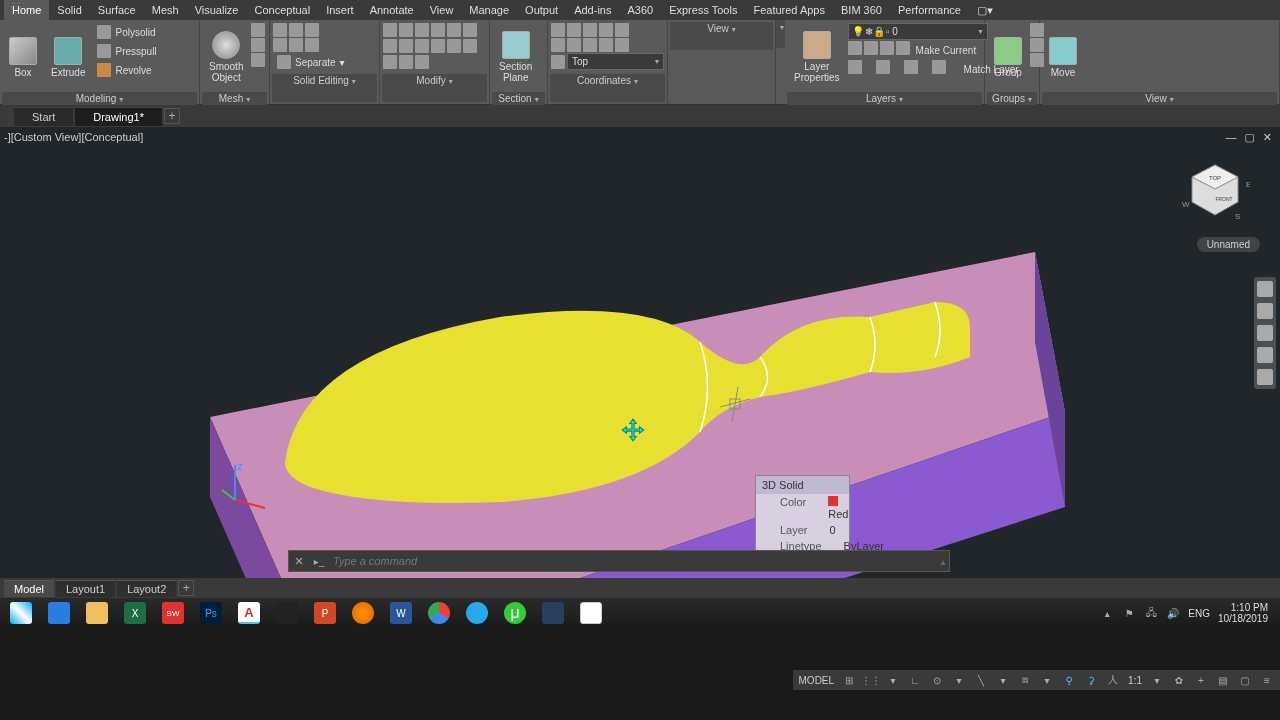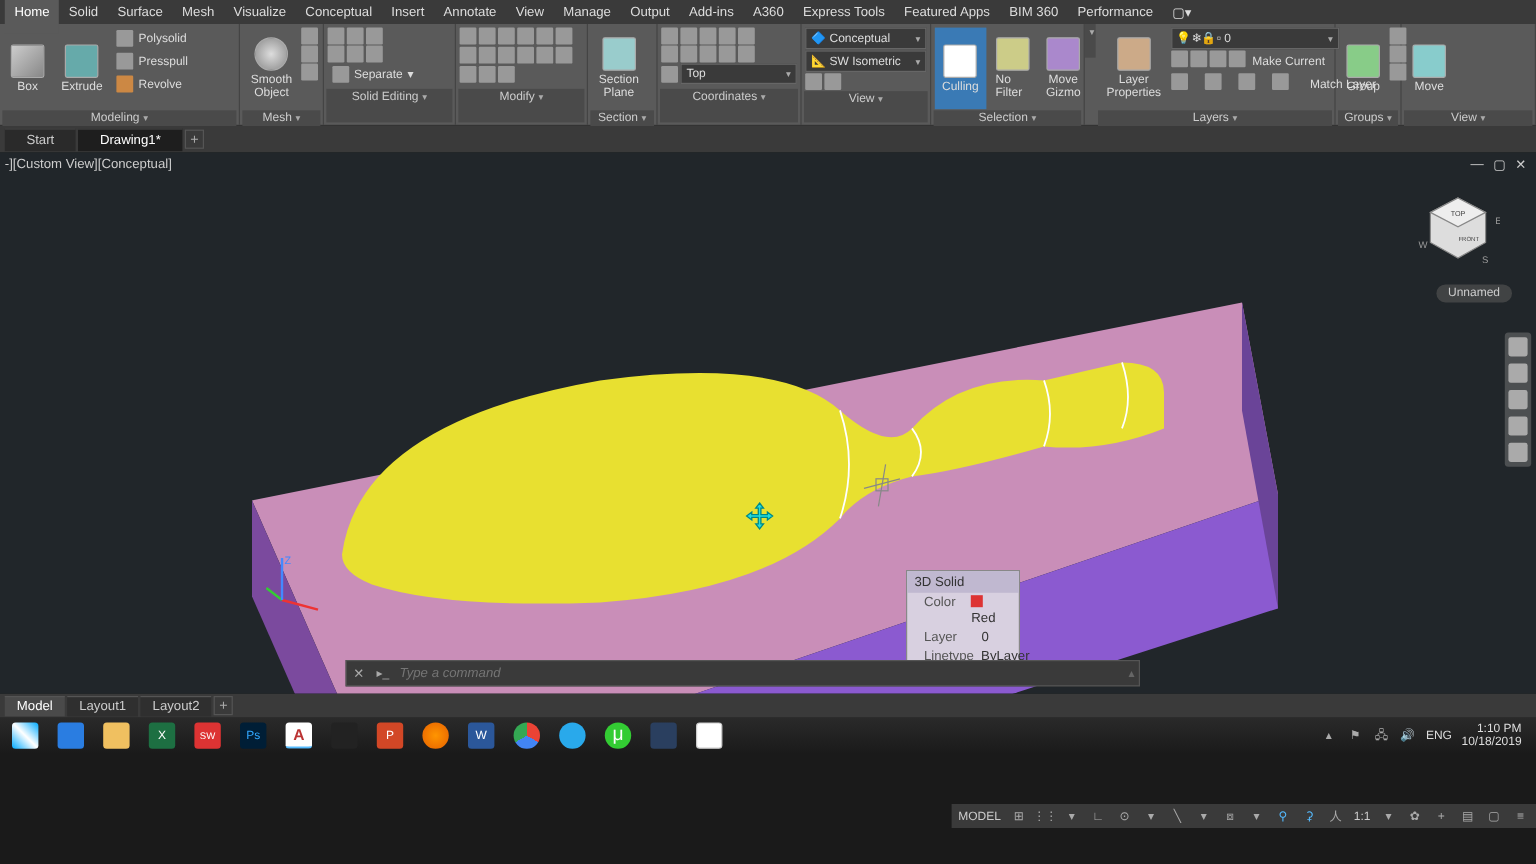--- a/index.html
+++ b/index.html
@@ -14,35 +14,35 @@
 .panel-title::after{content:"▾";font-size:8px;margin-left:3px;color:#aaa}
 .bigbtn{display:flex;flex-direction:column;align-items:center;justify-content:center;padding:2px 6px;color:#ddd;font-size:10px;cursor:pointer;gap:2px;height:68px}
 .icon-lg{width:28px;height:28px;background:#888;border:1px solid #aaa;border-radius:2px}
 .smallbtn{display:flex;align-items:center;gap:4px;padding:1px 4px;color:#ddd;font-size:10px;cursor:pointer;height:18px;white-space:nowrap}
 .icon-sm{width:14px;height:14px;background:#999;border-radius:1px;display:inline-block;flex-shrink:0}
 .stack{display:flex;flex-direction:column;gap:1px}
 .grid-icons{display:flex;flex-wrap:wrap;gap:2px;width:100%}
 .grid-icons .icon-sm{cursor:pointer}
 .dropdown{background:#3a3a3a;color:#ddd;font-size:10px;padding:2px 4px;border:1px solid #666;display:flex;align-items:center;justify-content:space-between;cursor:pointer}
 .dropdown::after{content:"▾";font-size:8px;margin-left:4px;color:#aaa}
-.doc-tabs{height:22px;background:#3a3a3a;display:flex;align-items:center;padding:0 4px;gap:2px;font-size:11px;color:#ccc}
+.doc-tabs{height:22px;background:#3a3a3a;display:flex;align-items:center;padding:0 14px;gap:2px;font-size:11px;color:#ccc}
 .doc-tab{padding:3px 18px;background:#2a2a2a;border-top:1px solid #444;cursor:pointer}
 .doc-tab.active{background:#1e1e1e;color:#fff}
 .plus{width:16px;height:16px;border:1px solid #555;color:#aaa;display:flex;align-items:center;justify-content:center;font-size:12px;cursor:pointer}
 .viewport{position:relative;height:451px;background:#21262a;overflow:hidden}
 .vp-label{position:absolute;top:4px;left:4px;font-size:11px;color:#ccc}
 .vp-ctrl{position:absolute;top:4px;right:6px;display:flex;gap:4px;color:#ccc;font-size:11px}
 .vp-ctrl span{cursor:pointer;padding:0 2px}
 .viewcube{position:absolute;top:30px;right:30px;width:70px;height:70px}
 .navbar{position:absolute;right:4px;top:150px;width:22px;background:rgba(120,120,120,.5);border-radius:3px;padding:4px 2px;display:flex;flex-direction:column;gap:6px;align-items:center}
 .navbar .nico{width:16px;height:16px;background:#aaa;border-radius:2px;cursor:pointer}
 .unnamed{position:absolute;top:110px;right:20px;background:rgba(80,80,80,.7);color:#ccc;font-size:10px;padding:2px 10px;border-radius:8px}
 .tooltip{position:absolute;left:755px;top:348px;width:95px;background:#d8d0e0;border:1px solid #888;font-size:11px;color:#333;padding:0}
 .tooltip .hd{background:#c0b8d0;padding:3px 6px;font-weight:400}
-.tooltip .row{display:flex;padding:2px 14px;gap:6px}
+.tooltip .row{display:flex;padding:2px 24px;gap:22px}
 .tooltip .lbl{width:42px;color:#555}
 .swatch{width:10px;height:10px;background:#d33;display:inline-block;margin-right:2px}
 .move-cur{position:absolute;left:620px;top:290px;width:26px;height:26px;pointer-events:none}
 .ucs{position:absolute;left:220px;bottom:68px;width:50px;height:50px}
 .cmdline{position:absolute;bottom:6px;left:288px;right:330px;height:22px;background:#3a3a3a;border:1px solid #555;display:flex;align-items:center}
 .cmdline .x{width:20px;color:#aaa;text-align:center;font-size:11px;cursor:pointer}
 .cmdline .arr{width:20px;color:#aaa;text-align:center;font-size:10px}
 .cmdline input{flex:1;background:transparent;border:none;color:#888;font-size:11px;font-style:italic;outline:none;padding:0 4px}
 .cmdline .han{width:12px;color:#666;text-align:center;font-size:10px}
 .layout-tabs{height:20px;background:#3a3a3a;display:flex;align-items:center;font-size:11px;color:#ccc;padding:0 4px;gap:2px}
@@ -202,55 +202,23 @@
             <div class="dropdown" style="flex:1">
               <span>Top</span>
             </div>
           </div>
       </div>
     </div>
     <div class="panel-title">Coordinates</div>
   </div>
 
   <div class="panel" style="width:108px">
-    <div class="panel-body">
-      <div class="stack" style="width:100%">
-        <div class="dropdown">
-            <span>🔷 <span>Conceptual</span></span>
-          </div>
-        <div class="dropdown">
-            <span>📐 <span>SW Isometric</span></span>
-          </div>
-        <div style="display:flex;gap:2px">
-            <span class="icon-sm"></span>
-            <span class="icon-sm"></span>
-          </div>
-      </div>
-    </div>
     <div class="panel-title">View</div>
   </div>
 
-  <div class="panel" style="width:128px">
-    <div class="panel-body">
-      <div class="bigbtn culling">
-          <div class="icon-lg" style="background:#fff"></div>
-          <span>Culling</span>
-        </div>
-      <div class="bigbtn">
-          <div class="icon-lg" style="background:#cc8"></div>
-          <span>No Filter</span>
-        </div>
-      <div class="bigbtn">
-          <div class="icon-lg" style="background:#a8c"></div>
-          <span style="white-space:pre;text-align:center">Move
-Gizmo</span>
-        </div>
-    </div>
-    <div class="panel-title" style="text-align:center">Selection</div>
-  </div>
   <div class="panel-title" style="border:none"></div>
 
   <div class="panel" style="width:200px">
     <div class="panel-body">
       <div class="bigbtn">
           <div class="icon-lg" style="background:#ca8"></div>
           <span style="white-space:pre;text-align:center">Layer
 Properties</span>
         </div>
       <div class="stack" style="width:140px">

